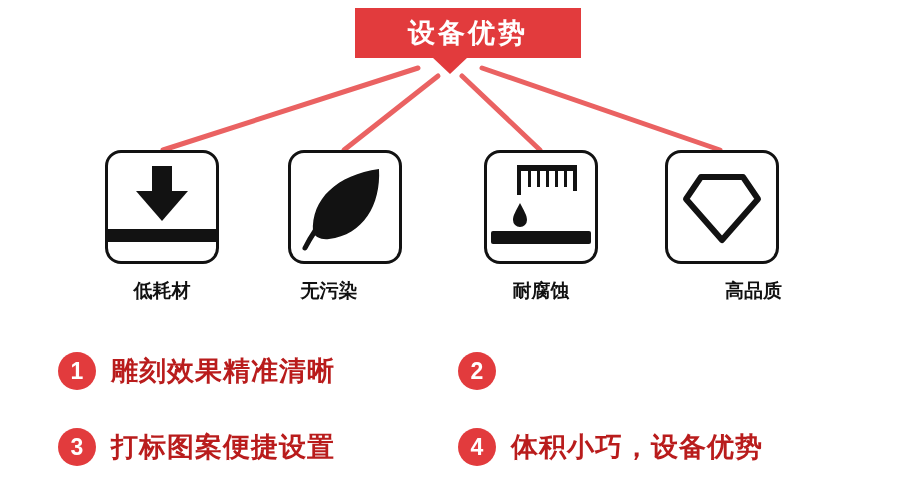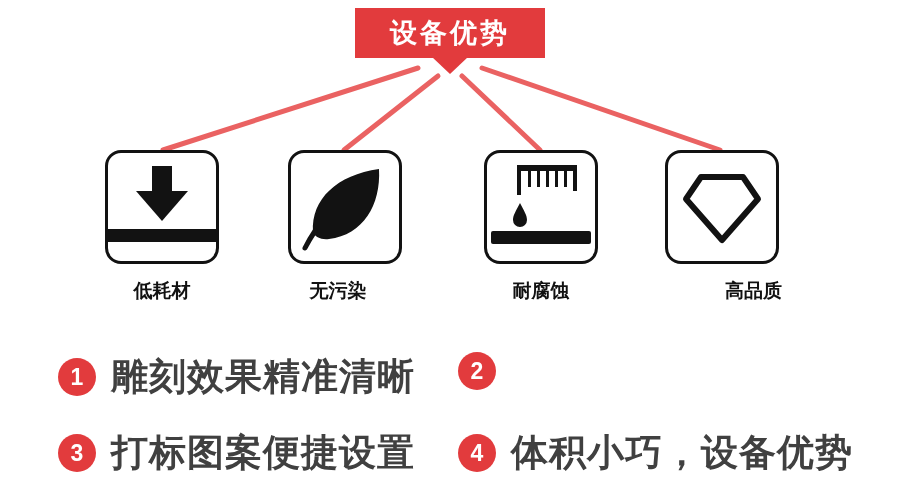--- a/index.html
+++ b/index.html
@@ -2,21 +2,21 @@
 <html><head>
 <meta charset="utf-8">
 <style>
   html,body{margin:0;padding:0;background:#fff;}
   .stage{
     position:relative;width:900px;height:489px;background:#ffffff;
     font-family:"Liberation Sans",sans-serif;overflow:hidden;
   }
   
   .banner{
-    position:absolute;left:355px;top:8px;width:190px;height:50px;
+    position:absolute;left:355px;top:8px;width:226px;height:50px;
     background:#e23b3d;color:#ffffff;display:flex;align-items:center;justify-content:center;
     font-size:27px;font-weight:bold;letter-spacing:3px;
   }
   .banner-tail{
     position:absolute;left:432px;top:57px;width:0;height:0;
     border-left:18px solid transparent;border-right:18px solid transparent;
     border-top:17px solid #e23b3d;
   }
   
   .lines{position:absolute;left:0;top:0;width:900px;height:489px;pointer-events:none;}
@@ -24,31 +24,31 @@
   .icon-box{
     position:absolute;top:150px;width:114px;height:114px;background:#fff;
     border:3px solid #121212;border-radius:16px;box-sizing:border-box;
     display:flex;align-items:center;justify-content:center;overflow:hidden;
   }
   .box1{left:105px;} .box2{left:288px;} .box3{left:484px;} .box4{left:665px;}
   .box-label{
     position:absolute;top:278px;width:120px;text-align:center;
     font-size:19px;font-weight:600;color:#111;
   }
-  .lab1{left:102px;} .lab2{left:278px;} .lab3{left:481px;} .lab4{left:662px;text-align:right;}
+  .lab1{left:102px;} .lab2{left:269px;} .lab3{left:481px;} .lab4{left:662px;text-align:right;}
   
   .feature{position:absolute;display:flex;align-items:center;gap:15px;}
   .f1{left:58px;top:352px;} .f2{left:458px;top:352px;}
   .f3{left:58px;top:428px;} .f4{left:458px;top:428px;}
   .fnum{
     width:38px;height:38px;border-radius:50%;background:#e23b3d;color:#fff;
     font-size:23px;font-weight:bold;display:flex;align-items:center;justify-content:center;
     flex:0 0 auto;
   }
-  .ftext{font-size:37px;font-weight:bold;color:#404040;letter-spacing:1px;white-space:nowrap;}
+  .ftext{font-size:27px;font-weight:bold;color:#b91c1c;letter-spacing:1px;white-space:nowrap;}
 </style>
 </head>
 <body>
 
 <div class="stage">
 
   <svg class="lines" viewBox="0 0 900 489">
     <line x1="418" y1="68" x2="163" y2="150" stroke="#ea6262" stroke-width="5" stroke-linecap="round"></line>
     <line x1="438" y1="76" x2="344" y2="150" stroke="#ea6262" stroke-width="5" stroke-linecap="round"></line>
     <line x1="462" y1="76" x2="540" y2="150" stroke="#ea6262" stroke-width="5" stroke-linecap="round"></line>

